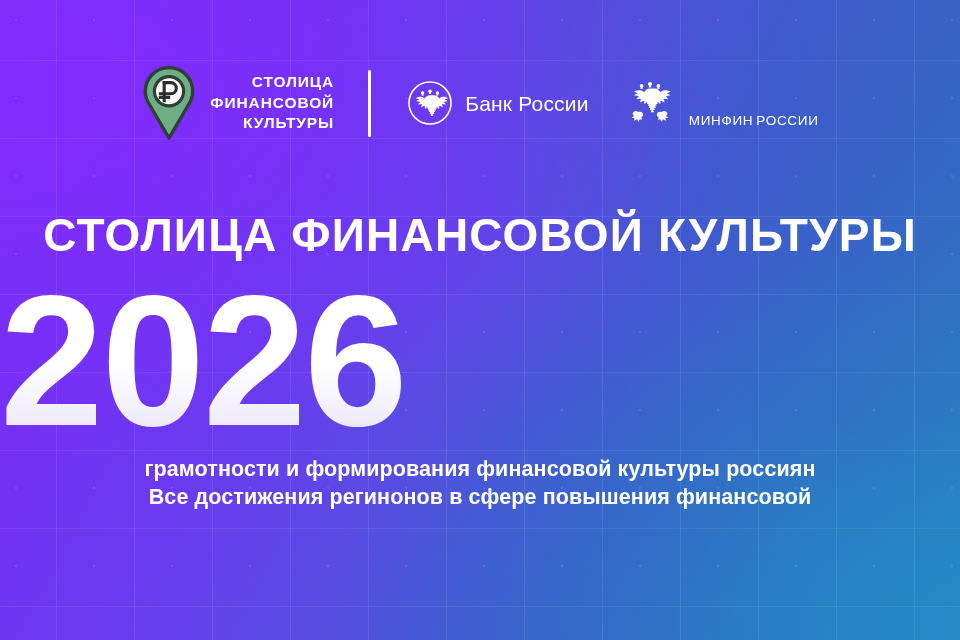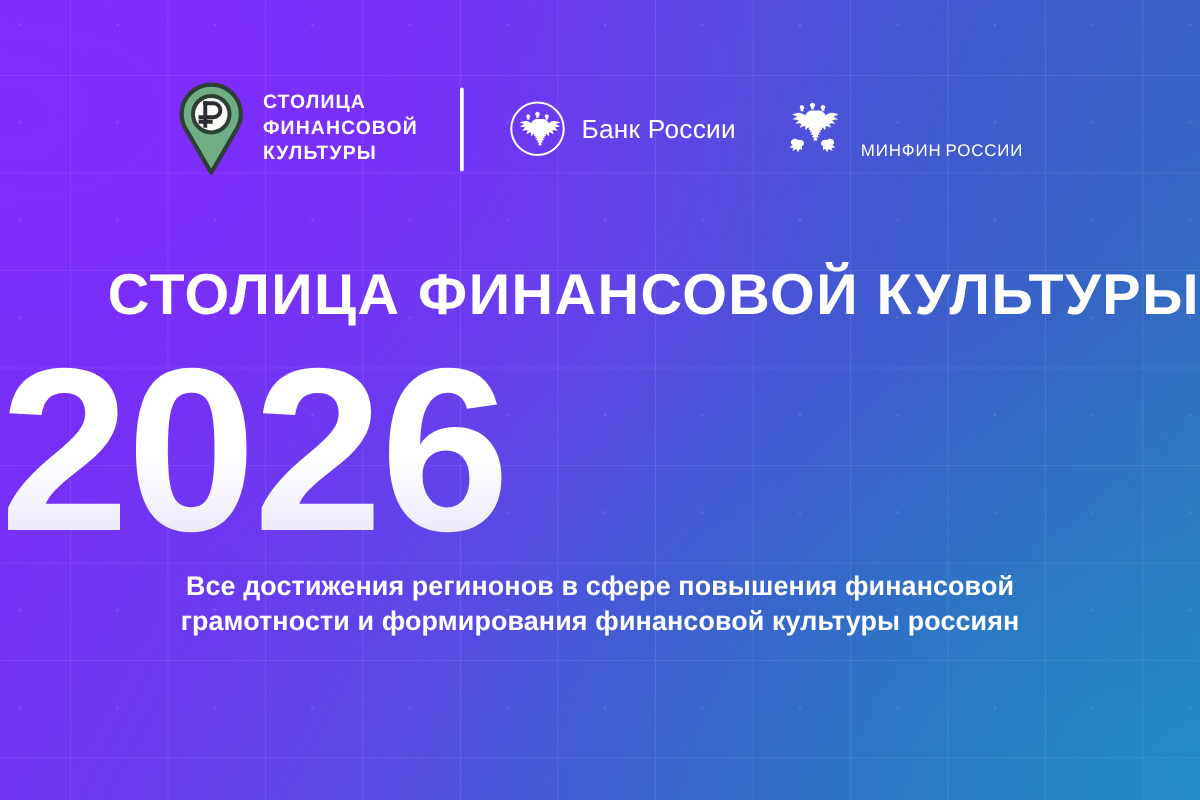--- a/index.html
+++ b/index.html
@@ -74,20 +74,21 @@
     width: 100%;
     height: 96px;
     display: flex;
     align-items: center;
     justify-content: center;
   }
   .brand {
     display: flex;
     align-items: center;
     gap: 13px;
+    text-align: right;
   }
   .pin {
     width: 56px;
     height: 76px;
     flex: none;
     display: block;
   }
   .brand-text {
     display: flex;
     flex-direction: column;
@@ -136,21 +137,21 @@
     white-space: nowrap;
     margin-top: 36px;
   }
 
   
   .headline {
     position: absolute;
     top: 208px;
     left: 0;
     width: 100%;
-    text-align: right;
+    text-align: center;
     color: #ffffff;
     font-size: 46px;
     font-weight: bold;
     letter-spacing: 1.2px;
     text-transform: uppercase;
     white-space: nowrap;
   }
   .year {
     position: absolute;
     top: 268px;
@@ -246,18 +247,18 @@
         </div>
       </div>
 
     </div>
 
     <div class="headline">СТОЛИЦА ФИНАНСОВОЙ КУЛЬТУРЫ</div>
 
     <div class="year">2026</div>
 
     <div class="subtitle">
+      <span class="line">грамотности и формирования финансовой культуры россиян</span>
       <span class="line">Все достижения регинонов в сфере повышения финансовой</span>
-      <span class="line">грамотности и формирования финансовой культуры россиян</span>
     </div>
 
   </div>
 </div>
 
 </body></html>

